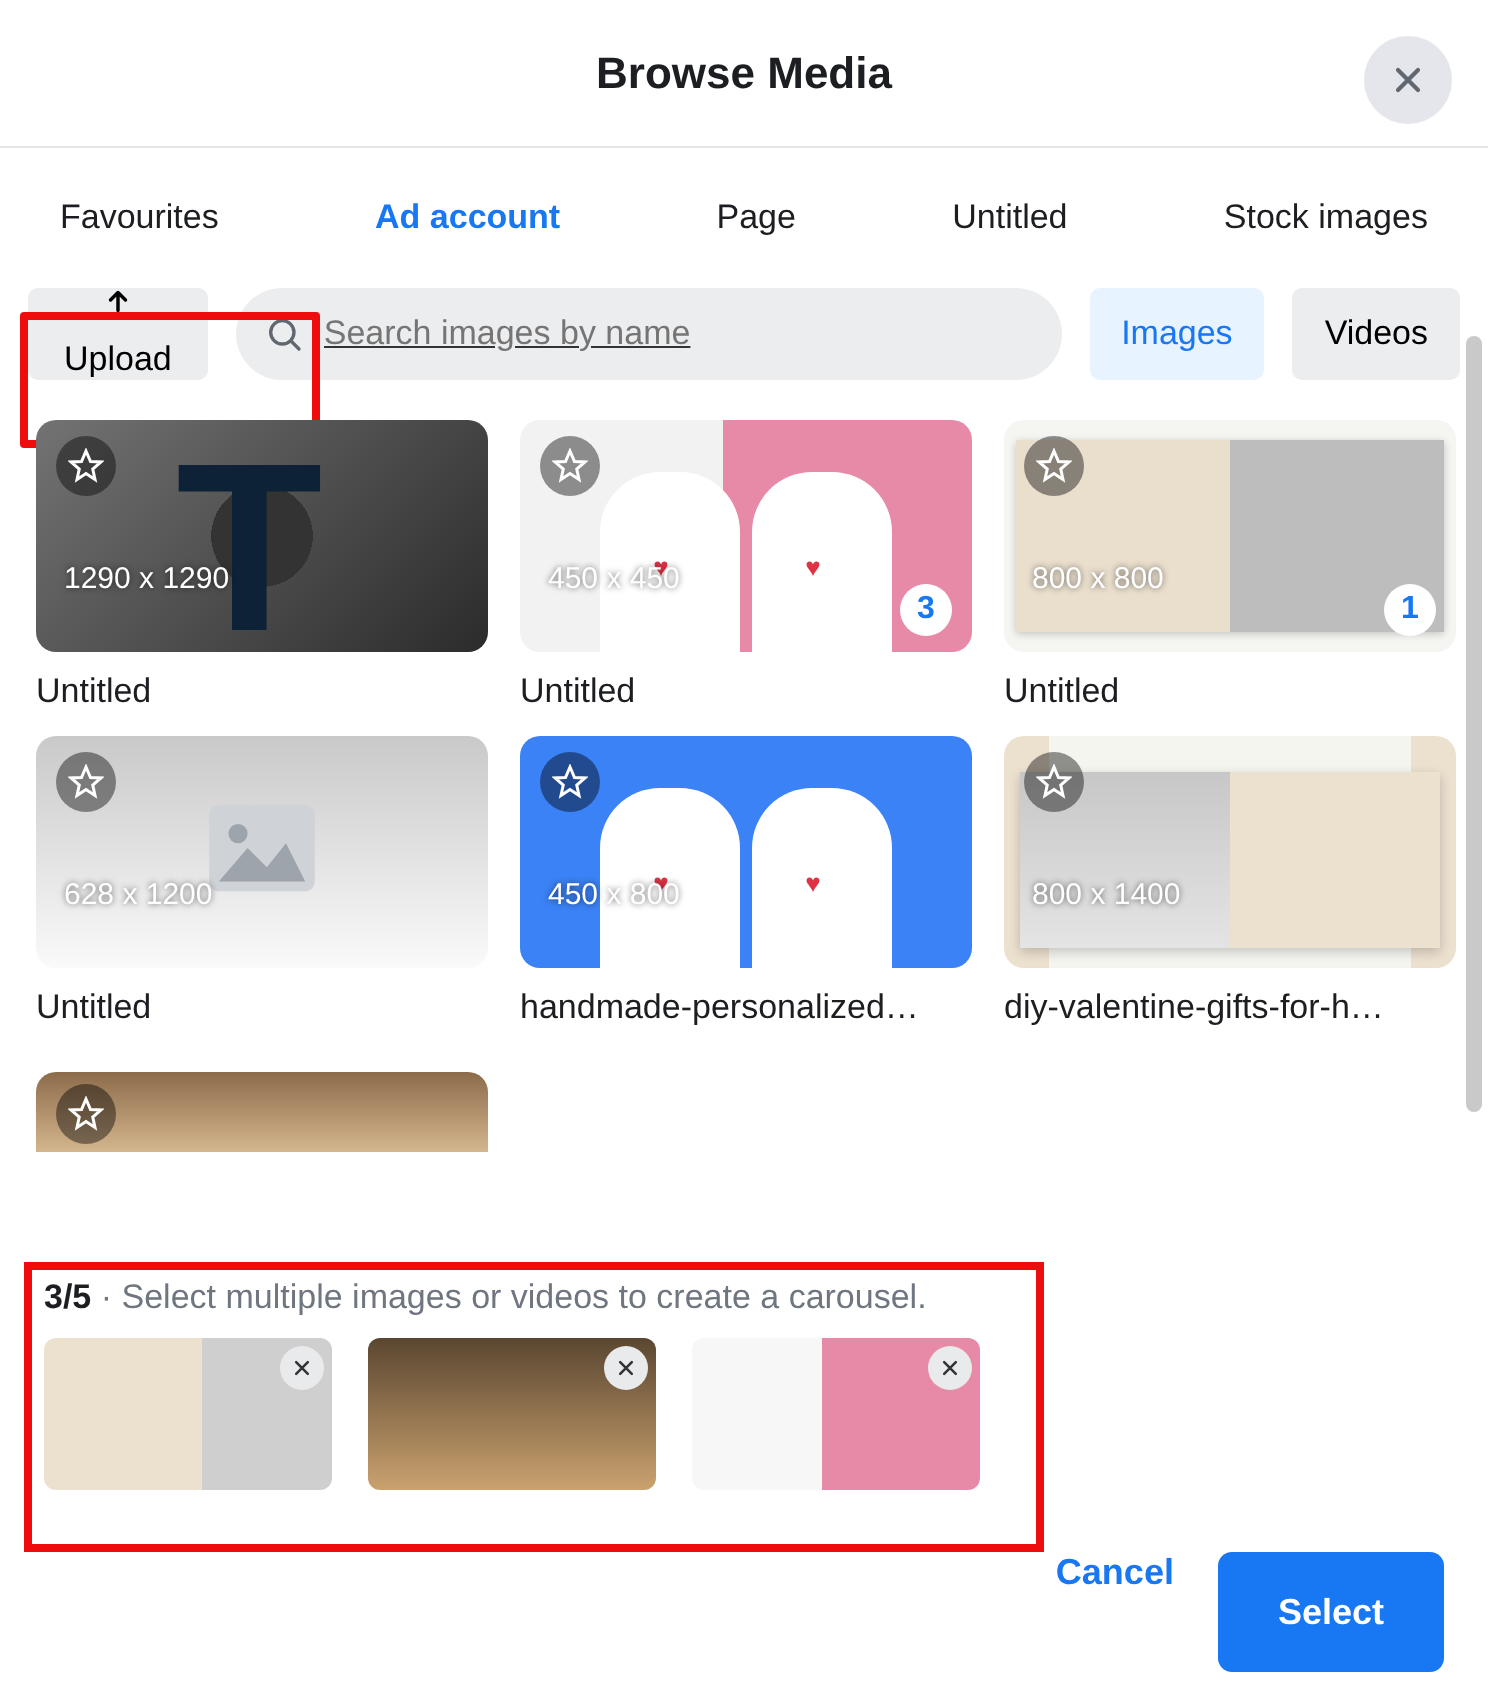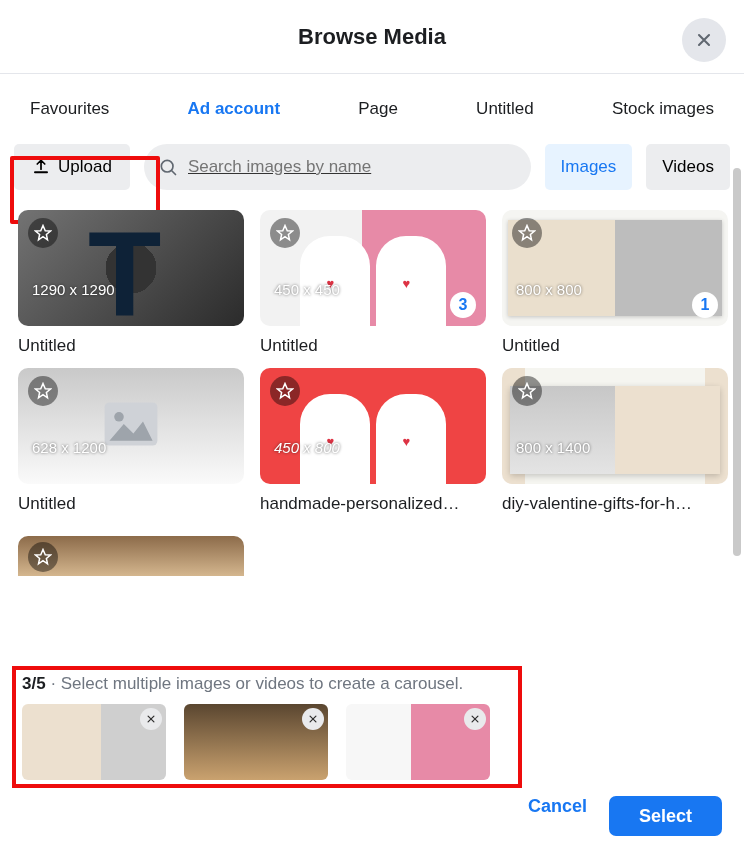--- a/index.html
+++ b/index.html
@@ -5,21 +5,21 @@
   * { box-sizing: border-box; }
   html, body { margin:0; padding:0; font-family: -apple-system, BlinkMacSystemFont, "Segoe UI", Helvetica, Arial, sans-serif; background:#fff; color:#1c1e21; }
   .dialog { width:744px; min-height:852px; position:relative; }
   .header { display:flex; align-items:center; justify-content:center; height:74px; border-bottom:1px solid #e4e6eb; position:relative; }
   .header h1 { margin:0; font-size:22px; font-weight:700; }
   .close-btn { position:absolute; right:18px; top:18px; width:44px; height:44px; border-radius:50%; background:#e4e6eb; display:flex; align-items:center; justify-content:center; border:none; cursor:pointer; }
   .tabs { display:flex; align-items:center; justify-content:space-between; padding:0 30px; height:70px; }
   .tab { font-size:17px; color:#1c1e21; cursor:pointer; }
   .tab.active { color:#1877f2; font-weight:600; }
   .toolbar { display:flex; align-items:center; gap:14px; padding:0 14px; margin-top:0px; }
-  .upload-btn { display:flex; align-items:center; gap:8px; background:#ecedef; border:none; border-radius:5px; height:46px; padding:0 18px; font-size:17px; font-weight:500; cursor:pointer; }
+  .upload-btn { display:flex; align-items:center; gap:8px; background:#ecedef; border:none; border-radius:5px; height:46px; padding:0 18px; font-size:17px; font-weight:500; cursor:pointer;flex-direction:column; }
   .upload-btn svg { width:18px; height:18px; }
   .search-wrap { flex:1; position:relative; }
   .search-input { width:100%; height:46px; border:none; border-radius:23px; background:#ecedef; padding:0 18px 0 44px; font-size:17px; color:#333; outline:none;text-decoration:underline; }
   .search-wrap svg { position:absolute; left:14px; top:13px; width:20px; height:20px; stroke:#606770; }
   .filter-btn { height:46px; border:none; border-radius:5px; padding:0 16px; font-size:17px; font-weight:500; cursor:pointer; background:#ecedef; }
   .filter-btn.active { background:#e7f3ff; color:#1877f2; }
   .upload-hl { position:absolute; left:10px; top:156px; width:150px; height:68px; border:4px solid #ee0c0c; pointer-events:none; border-radius:2px; }
   .grid { padding:20px 18px 0 18px; display:grid; grid-template-columns: repeat(3, 226px); gap:12px 16px; align-content:start; }
   .card { width:226px; }
   .thumb { position:relative; width:226px; height:116px; border-radius:10px; overflow:hidden; cursor:pointer; background:#ccc; }
@@ -29,48 +29,48 @@
   .count-badge { position:absolute; right:10px; bottom:8px; width:26px; height:26px; border-radius:50%; background:#fff; color:#1877f2; font-weight:700; font-size:16px; display:flex; align-items:center; justify-content:center; }
   .caption { margin-top:10px; font-size:17px; color:#1c1e21; white-space:nowrap; overflow:hidden; text-overflow:ellipsis; }
 
   
   .bg-1 { background: radial-gradient(circle at center, #333 0, #333 20%, transparent 20%), linear-gradient(135deg,#737373 0%, #2b2b2b 100%); background-color:#222; }
   .bg-1::after { content:""; position:absolute; left:50%; top:50%; transform:translate(-50%,-50%); font-size:80px; font-weight:800; }
   .t-letter { position:absolute; left:70px; top:-5px; font-size:120px; font-weight:900; color:#0e2237; font-family: "Segoe UI", sans-serif;}
   .bg-2 { background:#e78aa7; background-image: linear-gradient(90deg,#f2f2f2 0 45%, transparent 45%); }
   .bg-3 { background:#f5f5f2; }
   .bg-4 { background: linear-gradient(#c9c9c9,#fafafa); display:flex; align-items:center; justify-content:center;}
-  .bg-5 { background:#ef4444;font-style:italic; }
+  .bg-5 { background:#3b82f6; }
   .bg-6 { background:#f5f5f0; background-image: linear-gradient(90deg, #ece0cf 10% , transparent 10%, transparent 90%, #ece0cf 90%);}
   .bg-7 { background: linear-gradient(#8c6b4a,#d4b68e);}
   .img-icon svg { width:60px; height:48px; fill:#9fa4ab; }
 
   .scroll-ind { position:absolute; right:3px; top:168px; width:8px; height:388px; background:#c9c9c9; border-radius:4px; }
 
   
   .partial-row { padding:0 18px; margin-top:22px; }
   .partial-thumb { width:226px; height:40px; border-top-left-radius:10px; border-top-right-radius:10px; overflow:hidden; position:relative; }
   .partial-thumb .star-badge { top:6px; }
 
   
-  .selection-area { position:absolute; left:12px; right:12px; bottom:64px; border:4px solid #ee0c0c; padding:4px 6px 4px 6px; background:#fff; width:510px;}
+  .selection-area { position:absolute; left:12px; right:12px; bottom:76px; border:4px solid #ee0c0c; padding:4px 6px 27px 6px; background:#fff; width:510px;}
   .selection-area .sa-head { font-size:17px; color:#1c1e21; }
   .selection-area .sa-head .muted { color:#6f7680; }
   .sel-thumbs { display:flex; gap:18px; margin-top:10px; }
   .sel-thumb { width:144px; height:76px; border-radius:6px; position:relative; overflow:hidden; cursor:pointer; }
   .sel-thumb .x-btn { position:absolute; top:4px; right:4px; width:22px; height:22px; border-radius:50%; background:#e9eaec; display:flex; align-items:center; justify-content:center; border:none; cursor:pointer;}
   .sel-thumb .x-btn svg { width:12px; height:12px; }
   .s1 { background: linear-gradient(90deg,#ece0cf 0 55%, #cfcfcf 55% 100%); }
   .s2 { background: linear-gradient(#5a4630,#caa26f); }
   .s3 { background:#e78aa7; background-image: linear-gradient(90deg,#f7f7f7 0 45%, transparent 45%); }
 
   
   .footer { position:absolute; right:22px; bottom:16px; display:flex; align-items:flex-start; gap:22px; }
   .cancel-link { color:#1877f2; font-size:18px; font-weight:600; cursor:pointer; }
-  .select-btn { background:#1877f2; color:#fff; border:none; border-radius:7px; height:40px; padding:0 30px; font-size:18px; font-weight:600; cursor:pointer; }
+  .select-btn { background:#1877f2; color:#fff; border:none; border-radius:7px; height:60px; padding:0 30px; font-size:18px; font-weight:600; cursor:pointer; }
   
   .two-shirts { position:absolute; inset:0; display:flex; align-items:flex-end; justify-content:center; gap:6px;}
   .two-shirts .p { width:70px; height:90px; background:#fff; border-radius:30px 30px 0 0; position:relative;}
   .two-shirts .p::after{ content:"♥"; position:absolute; left:38%; top:44%; color:#d34; font-size:13px;}
   .photo-book { position:absolute; inset:10px 6px; background:#fff; box-shadow:0 1px 4px rgba(0,0,0,0.2); display:flex;}
   .photo-book div{ flex:1; }
   .photo-book .pg1{ background:#eadfcd; }
   .photo-book .pg2{ background:#bdbdbd; }
   .open-book { position:absolute; inset:18px 8px 10px 8px; background:#fff; border-radius:2px; display:flex; box-shadow:0 2px 6px rgba(0,0,0,0.2);}
   .open-book div{flex:1;}

